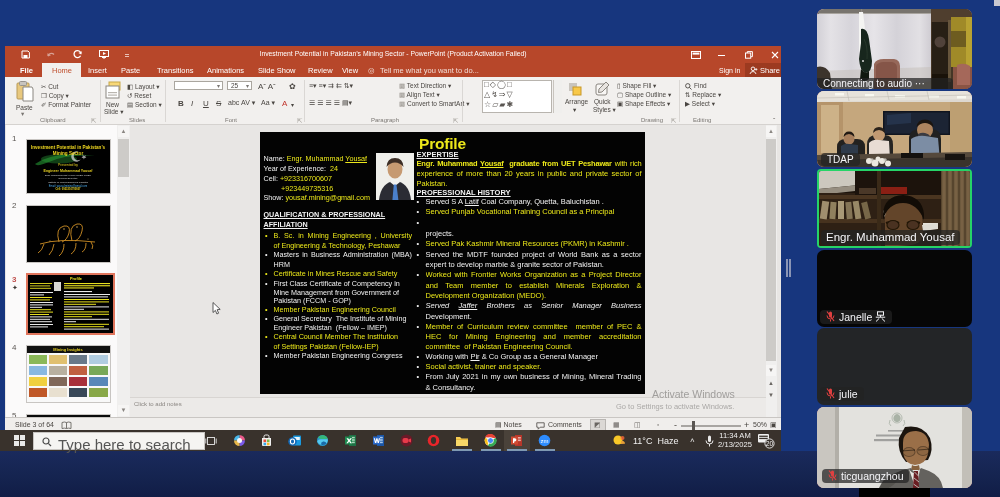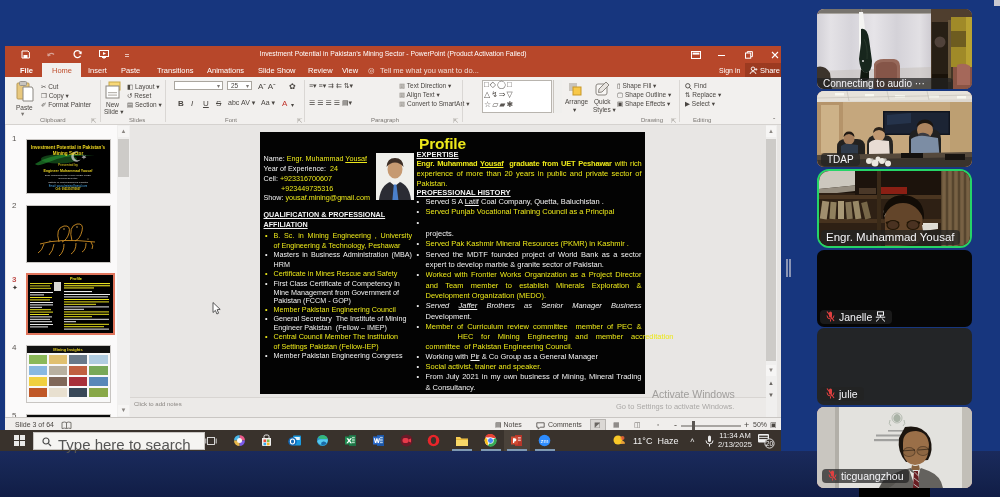--- a/index.html
+++ b/index.html
@@ -402,21 +402,21 @@
           <div class="ln wh rb" style="left:165.5px;top:128.7px;">expert to develop marble &amp; granite sector of Pakistan.</div>
           <div class="ln wh rb" style="left:156.5px;top:139.4px;">•</div>
             <div class="ln j yw rb" style="left:165.5px;top:139.4px;width:216px;">Worked with Frontier Works Organization as a Project Director</div>
           <div class="ln j yw rb" style="left:165.5px;top:149.8px;width:216px;">and Team member to establish Minerals Exploration &amp;</div>
           <div class="ln yw rb" style="left:165.5px;top:159.8px;">Development Organization (MEDO).</div>
           <div class="ln wh rb" style="left:156.5px;top:170.3px;">•</div>
             <div class="ln j wh rb" style="left:165.5px;top:170.3px;width:216px;font-style:italic;">Served <u>Jaffer</u> Brothers as Senior Manager Business</div>
           <div class="ln wh rb" style="left:165.5px;top:180.5px;">Development.</div>
           <div class="ln wh rb" style="left:156.5px;top:190.7px;">•</div>
             <div class="ln j yw rb" style="left:165.5px;top:190.7px;width:216px;">Member of Curriculum review committee&nbsp; member of PEC &amp;</div>
-          <div class="ln j yw rb" style="left:165.5px;top:200.6px;width:216px;margin-left:32px;">HEC for Mining Engineering and member accreditation</div>
+          <div class="ln j yw rb" style="left:165.5px;top:200.6px;width:216px;">HEC for Mining Engineering and member accreditation</div>
           <div class="ln yw rb" style="left:165.5px;top:210.5px;">committee&nbsp; of Pakistan Engineering Council.</div>
           <div class="ln wh rb" style="left:156.5px;top:221px;">•</div>
             <div class="ln wh rb" style="left:165.5px;top:221px;">Working with <u>Pir</u> &amp; Co Group as a General Manager</div>
           <div class="ln wh rb" style="left:156.5px;top:231.2px;">•</div>
             <div class="ln yw rb" style="left:165.5px;top:231.2px;">Social activist, trainer and speaker.</div>
           <div class="ln wh rb" style="left:156.5px;top:241.4px;">•</div>
             <div class="ln j wh rb" style="left:165.5px;top:241.4px;width:216px;">From July 2021 in my own business of Mining, Mineral Trading</div>
           <div class="ln wh rb" style="left:165.5px;top:251.9px;">&amp; Consultancy.</div>
         </div>
 
@@ -690,21 +690,21 @@
         </g>
       <g fill="#d8d4cc" opacity="0.8">
           <circle cx="55" cy="69" r="1.8"></circle>
           <circle cx="68" cy="69" r="1.8"></circle>
         </g>
       <rect x="84" y="62" width="22" height="5" fill="#14110e"></rect>
       <rect x="128" y="63" width="20" height="6" fill="#171310"></rect>
     </svg>
     <div class="vlabel" style="left:4px;top:62px;height:13px;font-size:10px;line-height:13px;">TDAP</div>
   </div>
-  <div id="tile3" class="tile" style="top:169px;height:79px;border:2px solid #26d467;border-radius:12px;">
+  <div id="tile3" class="tile" style="top:169px;height:79px;border:2px solid #26d467;border-radius:4px;">
     <svg width="151" height="75" viewBox="0 0 151 75">
       <rect width="151" height="75" fill="#1d140c"></rect>
 
       <path d="M0 0 L58 0 L40 14 L0 18z" fill="#ccc8be"></path>
       <path d="M0 18 L40 14 L36 20 L0 24z" fill="#968e80"></path>
 
       <rect x="118" y="0" width="33" height="75" fill="#6e5a3e"></rect>
       <g stroke="#57452e" stroke-width="2">
           <path d="M122 0V75M128 0V75M134 0V75M140 0V75M146 0V75"></path>
         </g>

